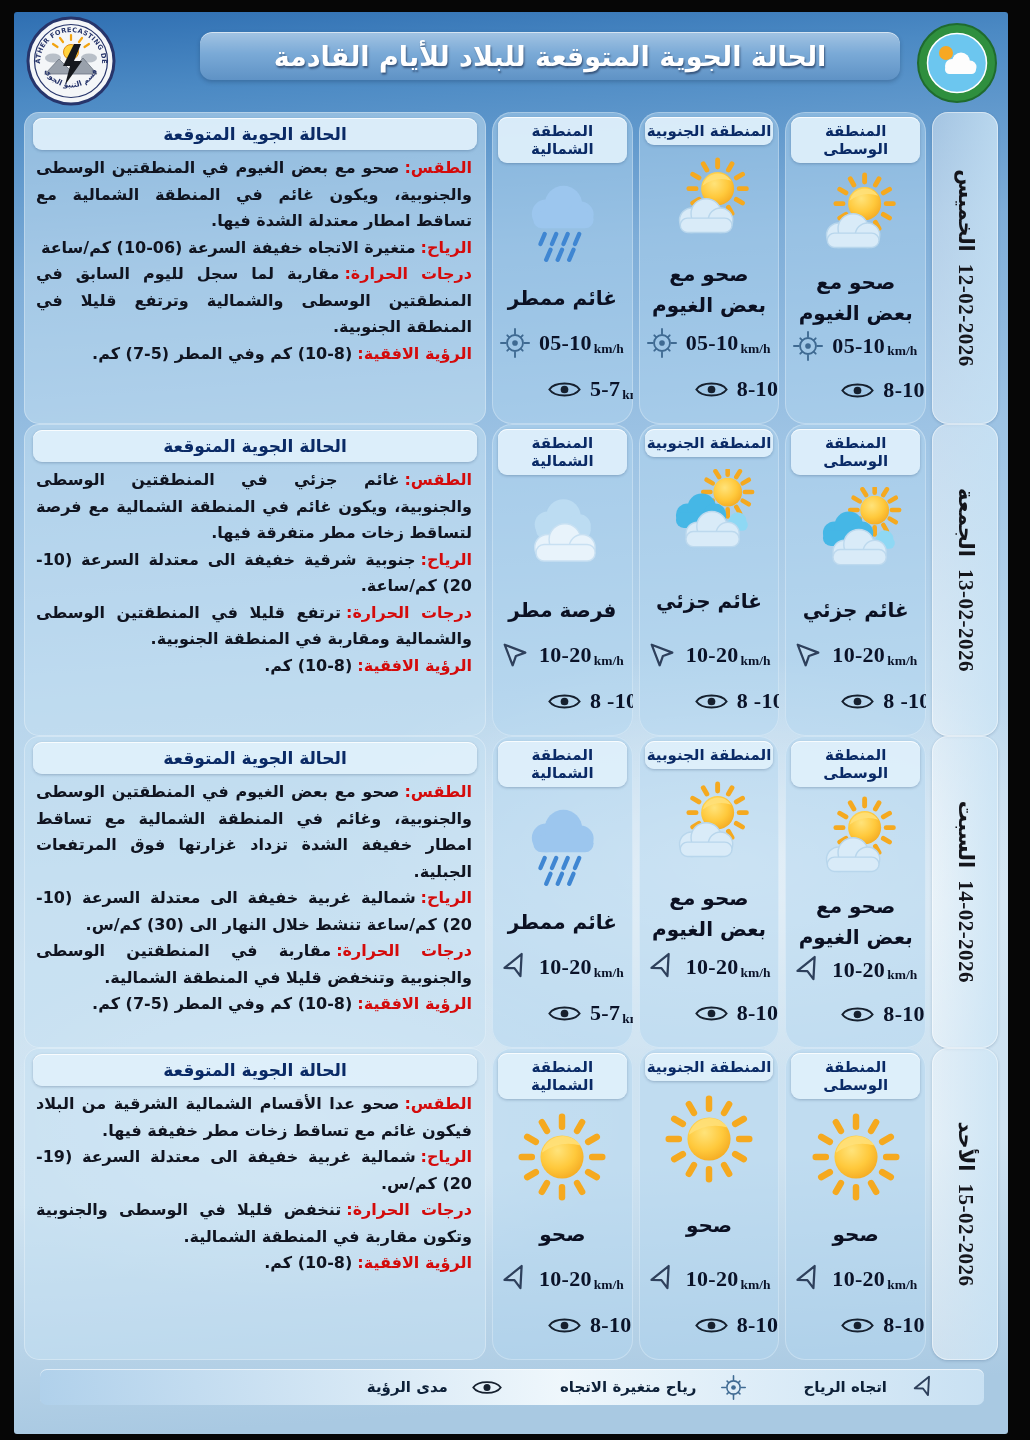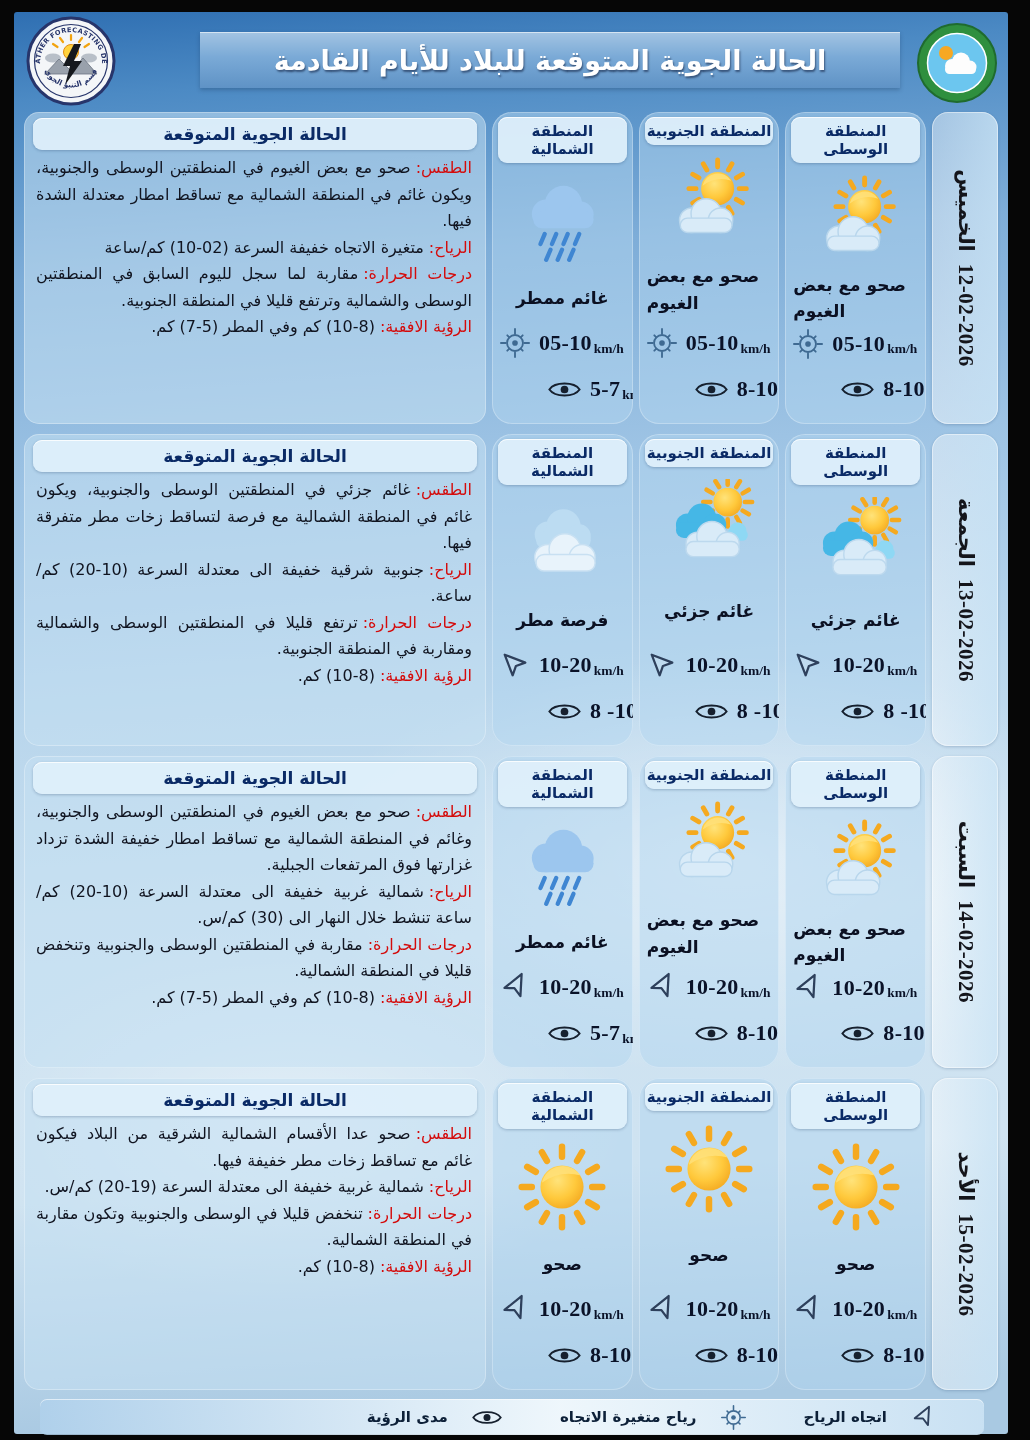--- a/index.html
+++ b/index.html
@@ -13,60 +13,60 @@
     border-radius:3px;
     background:
       radial-gradient(ellipse 620px 300px at 72% 60%, rgba(255,255,255,.50), rgba(255,255,255,0) 70%),
       radial-gradient(ellipse 480px 260px at 28% 78%, rgba(255,255,255,.38), rgba(255,255,255,0) 70%),
       linear-gradient(176deg,#2f6fb2 0%,#4c8ac4 6%,#7eadd8 18%,#9dc3e4 32%,#b9d6ec 48%,#cde2f1 64%,#cfe3f1 80%,#a9c9e2 96%);
   }
   
   header{display:flex;align-items:flex-start;padding:4px 10px 0 12px;height:94px;}
   .logo{flex:0 0 auto;}
   .title-pill{
-    flex:1;margin:16px 16px 0 84px;height:56px;border-radius:0;
+    flex:1;margin:16px 16px 0 84px;height:48px;border-radius:12px;
     background:linear-gradient(180deg,rgba(255,255,255,.38),rgba(255,255,255,.10) 45%,rgba(40,85,140,.18)),#6ba0d2;
     box-shadow:inset 0 1px 0 rgba(255,255,255,.55),0 2px 4px rgba(10,30,60,.25);
     display:flex;align-items:center;justify-content:center;
     color:#fff;font-size:27px;font-weight:700;direction:rtl;
     text-shadow:1px 2px 2px rgba(5,15,45,.5);
   }
   
-  .rows{display:flex;flex-direction:column;gap:10px;padding:2px 10px 0 10px;}
+  .rows{display:flex;flex-direction:column;padding:2px 10px 0 10px;}
   .day-row{height:312px;display:flex;gap:6px;}
   .pill{
     border-radius:9px;text-align:center;font-weight:700;color:#0a2a66;
     background:rgba(224,240,251,.92);
     box-shadow:inset 0 1px 0 rgba(255,255,255,.8),0 1px 3px rgba(25,55,95,.28);
   }
   
   .fc-panel{
     flex:0 0 462px;border-radius:15px;overflow:hidden;
     background:rgba(197,224,243,.55);
     box-shadow:inset 0 0 0 1px rgba(255,255,255,.30);
     display:flex;flex-direction:column;
   }
   .fc-pill{margin:6px 9px 0;padding:6px 0;font-size:17px;}
   .fc-body{
     flex:1;padding:5px 14px 6px 12px;direction:rtl;text-align:justify;
-    font-size:16px;line-height:1.66;font-weight:400;color:#101420;overflow:hidden;
+    font-size:16px;line-height:1.66;font-weight:700;color:#101420;overflow:hidden;
   }
   .fc-label{color:#d40b0b;margin-left:5px;}
   
   .region-card{
     flex:1 1 0;border-radius:20px;display:flex;flex-direction:column;overflow:hidden;
     background:rgba(178,213,239,.50);
     box-shadow:inset 0 0 0 1px rgba(255,255,255,.28);
   }
   .region-pill{margin:5px 6px 0;padding:5px 2px;font-size:15px;direction:rtl;}
   .wx-wrap{height:104px;margin-top:6px;display:flex;align-items:center;justify-content:center;}
   .wx-icon{width:92px;height:92px;}
   .condition{
-    flex:1;display:flex;align-items:center;justify-content:center;text-align:left;
-    padding:0 8px;direction:rtl;font-size:17px;line-height:1.55;font-weight:700;color:#0b1022;
+    flex:1;display:flex;align-items:center;justify-content:center;text-align:center;
+    padding:0 8px;direction:rtl;font-size:20px;line-height:1.55;font-weight:700;color:#0b1022;
   }
   .metric{height:38px;display:flex;align-items:center;direction:ltr;padding:0 4px 0 8px;}
   .metric.wind{margin-bottom:8px;}
   .metric.vis{margin-bottom:16px;margin-left:48px;}
   .m-icon{width:30px;height:30px;margin-right:9px;flex:0 0 auto;}
   .m-icon.eye{width:33px;height:21px;}
   .m-val{
     font-family:"Liberation Serif","DejaVu Serif",serif;
     font-size:22px;font-weight:700;color:#0a1228;letter-spacing:.3px;white-space:nowrap;
   }
@@ -300,21 +300,21 @@
     </svg>
   </header>
 
   <div class="rows">
 
     <section class="day-row">
       <article class="fc-panel">
         <div class="pill fc-pill">الحالة الجوية المتوقعة</div>
         <div class="fc-body">
           <div><span class="fc-label">الطقس:</span><span>صحو مع بعض الغيوم في المنطقتين الوسطى والجنوبية، ويكون غائم في المنطقة الشمالية مع تساقط امطار معتدلة الشدة فيها.</span></div>
-          <div><span class="fc-label">الرياح:</span><span>متغيرة الاتجاه خفيفة السرعة (02-10) كم/ساعة</span></div>
+          <div><span class="fc-label">الرياح:</span><span>متغيرة الاتجاه خفيفة السرعة (06-10) كم/ساعة</span></div>
           <div><span class="fc-label">درجات الحرارة:</span><span>مقاربة لما سجل لليوم السابق في المنطقتين الوسطى والشمالية وترتفع قليلا في المنطقة الجنوبية.</span></div>
           <div><span class="fc-label">الرؤية الافقية:</span><span>(8-10) كم وفي المطر (5-7) كم.</span></div>
         </div>
       </article>
 
       <article class="region-card">
         <div class="pill region-pill">المنطقة الشمالية</div>
         <div class="wx-wrap">
             <svg class="wx-icon">
               <use href="#icon-rain"></use>

